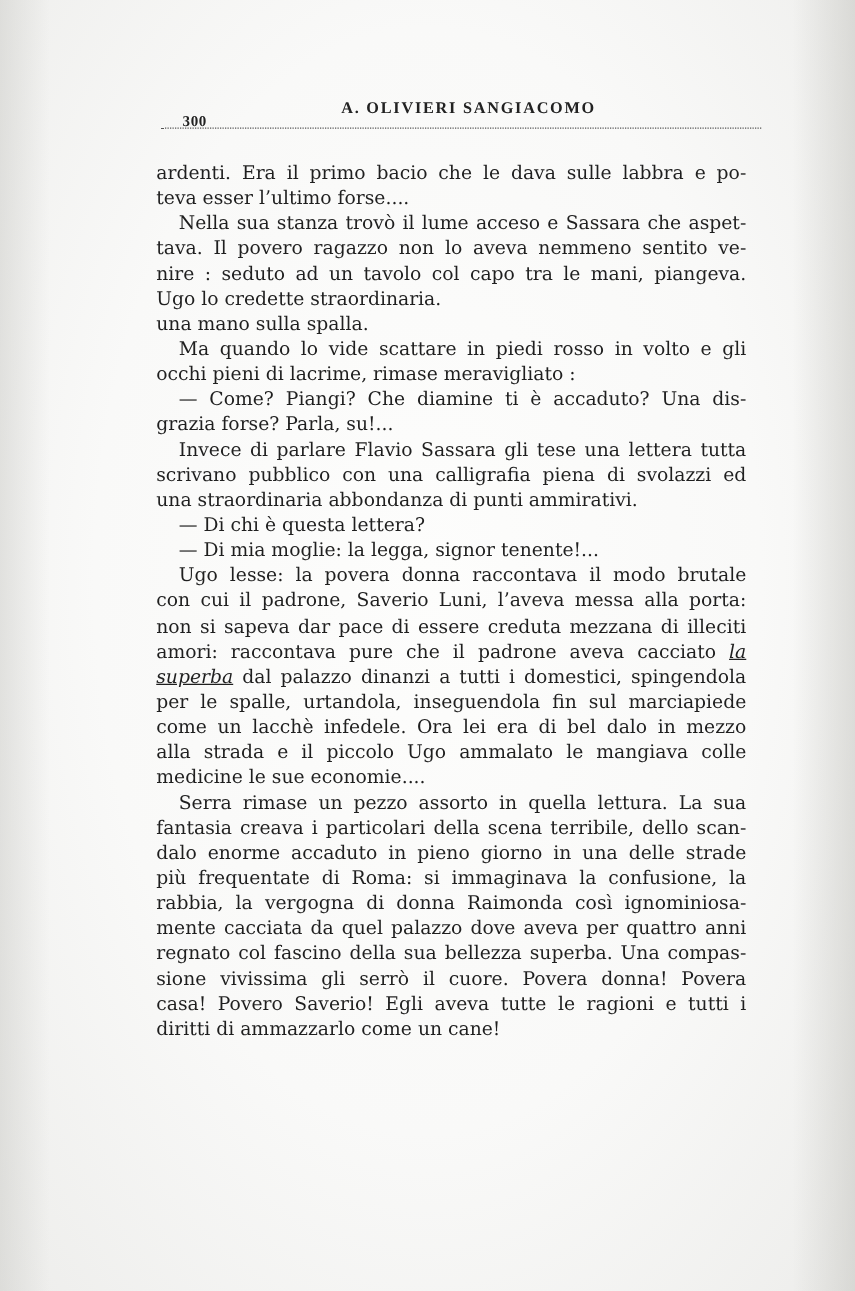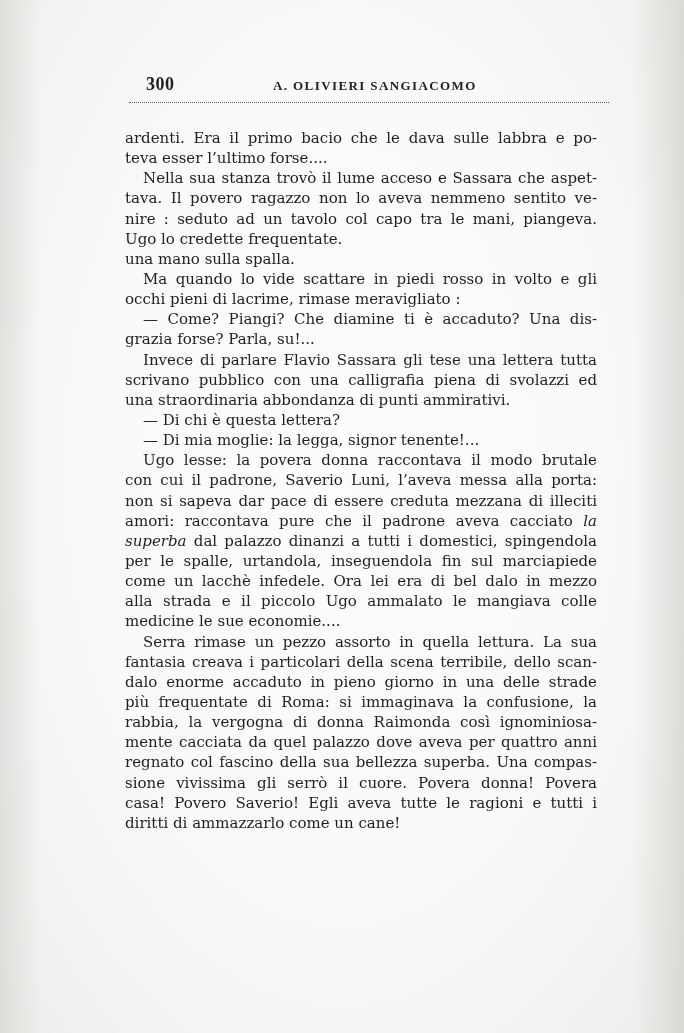--- a/index.html
+++ b/index.html
@@ -33,23 +33,23 @@
   .running-head {
     position: absolute;
     left: 143px;
     top: 74px;
     width: 470px;
     height: 22px;
   }
   .page-number {
     position: absolute;
     left: 3px;
-    top: 0;
+    top: 16px;
     font-family: "Liberation Serif", serif;
-    font-size: 18px;
+    font-size: 12px;
     font-weight: bold;
     letter-spacing: 0.5px;
     color: #222;
   }
   .author {
     position: absolute;
     left: 130px;
     top: 4px;
     font-family: "Liberation Serif", serif;
     font-size: 13px;
@@ -82,42 +82,42 @@
     text-align-last: justify;
     height: 20.15px;
     overflow: visible;
   }
   .line.last {
     text-align-last: left;
   }
   .line.indent {
     padding-left: 18px;
   }
-  em { font-style: italic; }
+  em { font-style: italic; text-decoration: underline; }
 </style>
 </head>
 <body>
 
 <div class="page">
   <div class="edge-left"></div>
   <div class="edge-right"></div>
 
   <div class="running-head">
     <span class="page-number">300</span>
     <span class="author">A. OLIVIERI SANGIACOMO</span>
   </div>
   <div class="rule"></div>
 
   <div class="text-block" id="text-block">
       <span class="line">ardenti. Era il primo bacio che le dava sulle labbra e po-</span>
       <span class="line last">teva esser l’ultimo forse....</span>
       <span class="line indent">Nella sua stanza trovò il lume acceso e Sassara che aspet-</span>
       <span class="line">tava. Il povero ragazzo non lo aveva nemmeno sentito ve-</span>
       <span class="line">nire : seduto ad un tavolo col capo tra le mani, piangeva.</span>
-      <span class="line last">Ugo lo credette frequentate.</span>
+      <span class="line last">Ugo lo credette straordinaria.</span>
       <span class="line last">una mano sulla spalla.</span>
       <span class="line indent">Ma quando lo vide scattare in piedi rosso in volto e gli</span>
       <span class="line last">occhi pieni di lacrime, rimase meravigliato :</span>
       <span class="line indent">— Come? Piangi? Che diamine ti è accaduto? Una dis-</span>
       <span class="line last">grazia forse? Parla, su!...</span>
       <span class="line indent">Invece di parlare Flavio Sassara gli tese una lettera tutta</span>
       <span class="line">scrivano pubblico con una calligrafia piena di svolazzi ed</span>
       <span class="line last">una straordinaria abbondanza di punti ammirativi.</span>
       <span class="line indent last">— Di chi è questa lettera?</span>
       <span class="line indent last">— Di mia moglie: la legga, signor tenente!...</span>

